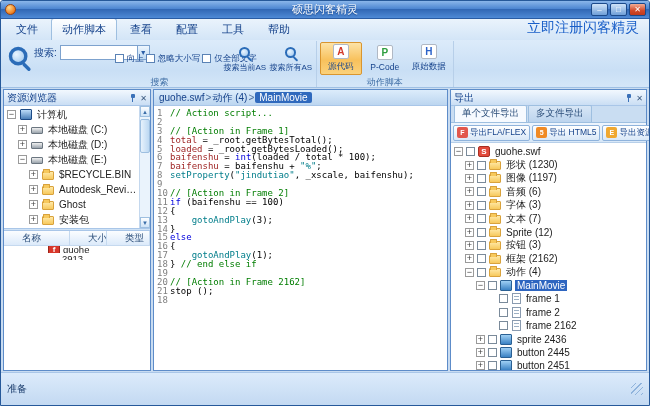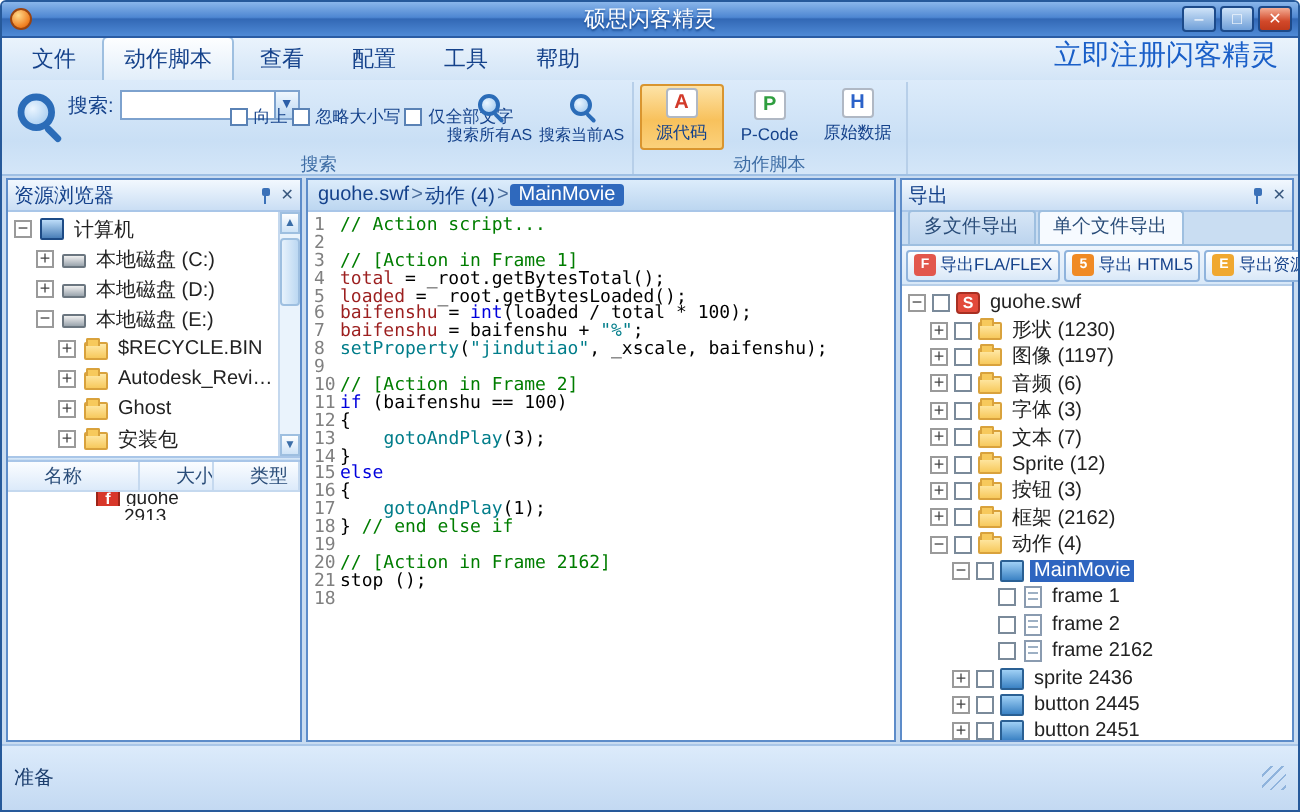--- a/index.html
+++ b/index.html
@@ -201,25 +201,25 @@
               <span class="optl">忽略大小写</span>
             </div>
             <div class="opt">
               <span class="chk"></span>
               <span class="optl">仅全部文字</span>
             </div>
           </div>
         <div class="search-btns">
             <div class="sbtn">
               <span class="mag"></span>
-              <span class="sbl">搜索所有AS</span>
+              <span class="sbl">搜索当前AS</span>
             </div>
             <div class="sbtn">
               <span class="mag"></span>
-              <span class="sbl">搜索当前AS</span>
+              <span class="sbl">搜索所有AS</span>
             </div>
           </div>
       </div>
       <div class="rgroup-label">搜索</div>
     </div>
     <div class="rgroup">
       <div class="rgroup-content as-buttons">
           <div class="asbtn active">
             <span class="lic" style="color: rgb(210, 58, 42);">A</span>
             <span class="asbl">源代码</span>
@@ -420,22 +420,22 @@
 
     <div class="panel right-panel">
       <div class="phead">
         <span>导出</span>
         <span class="phead-icons">
           <span class="pin-icon"></span>
           <span class="x-icon"></span>
         </span>
       </div>
       <div class="xtabs">
+          <span class="xtab active">单个文件导出</span>
           <span class="xtab">多文件导出</span>
-          <span class="xtab active">单个文件导出</span>
         </div>
       <div class="xbtnrow">
           <span class="xbtn">
             <span class="xic" style="background: rgb(226, 87, 76);">F</span>
             <span>导出FLA/FLEX</span>
           </span>
           <span class="xbtn">
             <span class="xic" style="background: rgb(240, 138, 36);">5</span>
             <span>导出 HTML5</span>
           </span>

